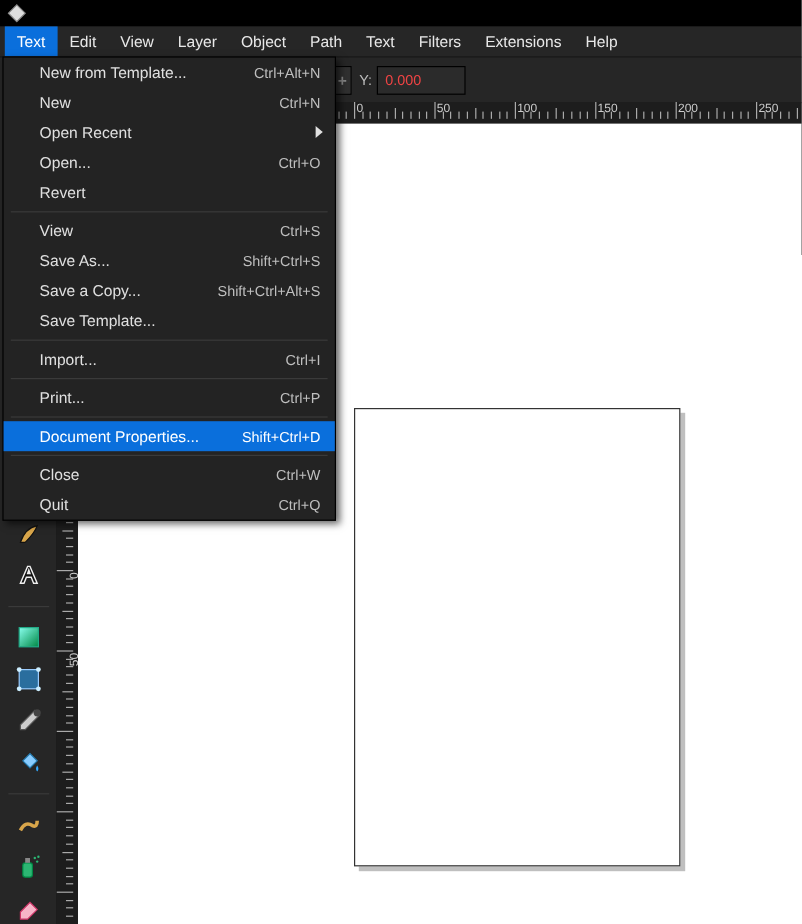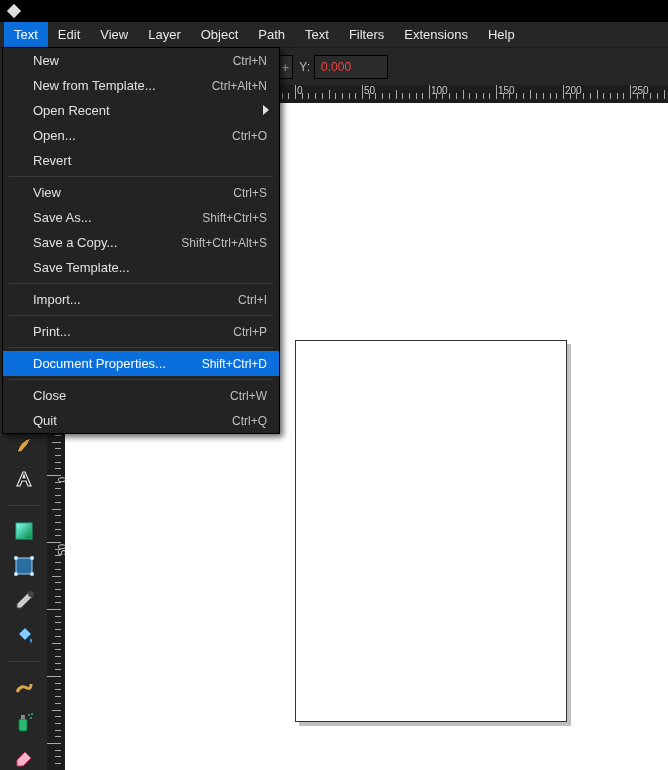--- a/index.html
+++ b/index.html
@@ -445,26 +445,26 @@
       </svg>
     </div>
 </div>
 
 <div class="canvasarea">
   <div class="page"></div>
 </div>
 
 <div class="dropdown" id="filemenu">
     <div class="ditem">
+      <span class="lbl">New from Template...</span>
+      <span class="short">Ctrl+Alt+N</span>
+    </div>
+    <div class="ditem">
       <span class="lbl">New</span>
       <span class="short">Ctrl+N</span>
-    </div>
-    <div class="ditem">
-      <span class="lbl">New from Template...</span>
-      <span class="short">Ctrl+Alt+N</span>
     </div>
     <div class="ditem">
       <span class="lbl">Open Recent</span>
       <div class="arrow"></div>
     </div>
     <div class="ditem">
       <span class="lbl">Open...</span>
       <span class="short">Ctrl+O</span>
     </div>
     <div class="ditem">

